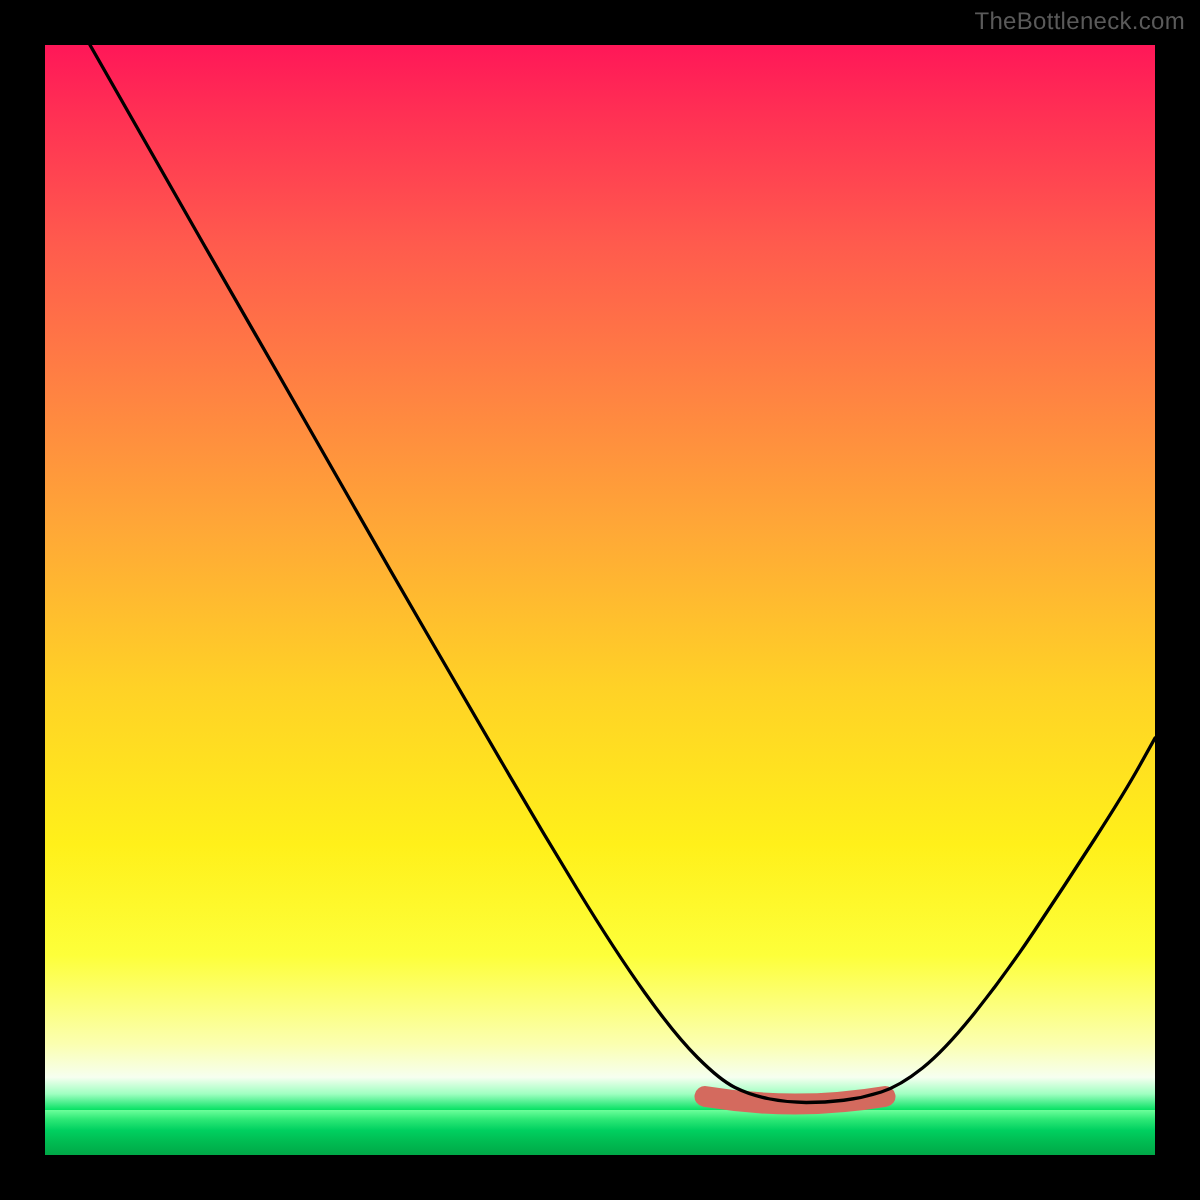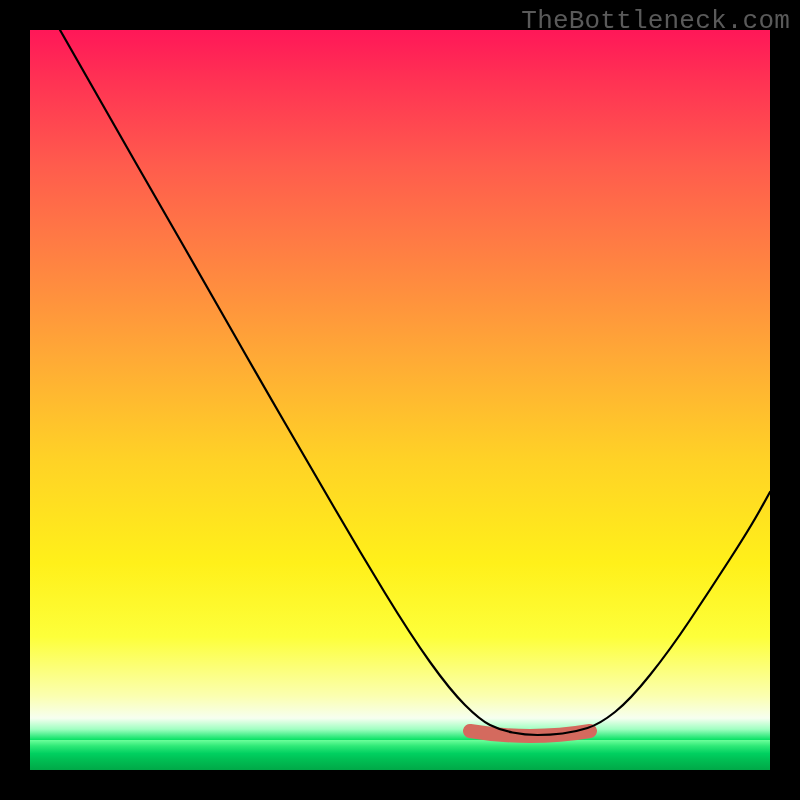--- a/index.html
+++ b/index.html
@@ -7,22 +7,22 @@
   .frame {
     position: relative;
     width: 800px;
     height: 800px;
     background: #000;
   }
   .watermark {
     position: absolute;
     top: 6px;
     right: 10px;
-    font-family: Liberation Mono, monospace;
-    font-size: 26px;
+    font-family: Liberation Sans, sans-serif;
+    font-size: 16px;
     color: #5a5a5a;
     letter-spacing: 0.2px;
   }
   .plot {
     position: absolute;
     left: 30px;
     top: 30px;
     width: 740px;
     height: 740px;
   }

